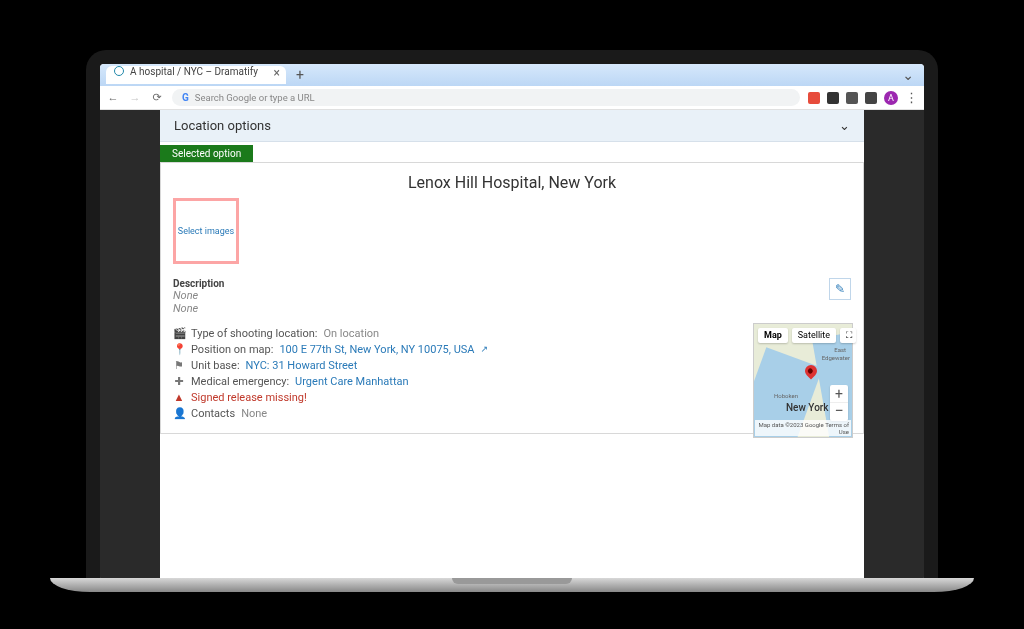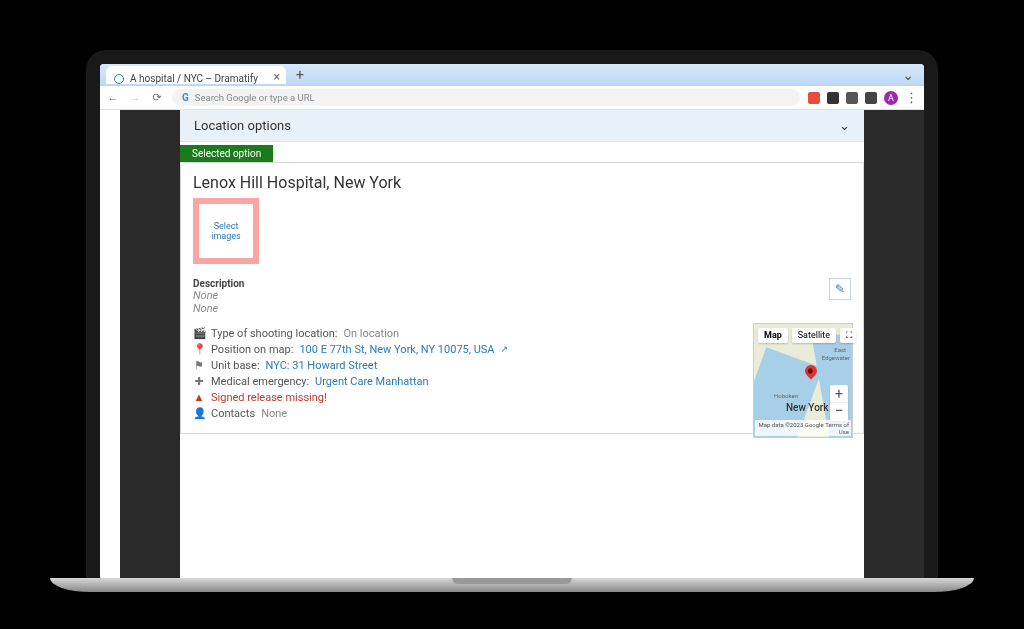--- a/index.html
+++ b/index.html
@@ -26,57 +26,57 @@
       left: 50%; top: 0;
       transform: translateX(-50%);
       width: 120px; height: 6px;
       background: #999;
       border-radius: 0 0 6px 6px;
     }
 
     .screen { background: #fff; width: 100%; height: 100%; border-radius: 4px; overflow: hidden; display: flex; flex-direction: column; }
 
     .titlebar { height: 22px; background: linear-gradient(#d6e8fb, #bcd7f5); display: flex; align-items: center; font-size: 10px; color: #444; position: relative; }
-    .tab { margin-left: 6px; background: #fff; height: 18px; display: inline-flex; align-items: flex-end; padding: 0 28px 0 8px; border-radius: 6px 6px 0 0; gap: 6px; position: relative; }
+    .tab { margin-left: 6px; background: #fff; height: 18px; display: inline-flex; align-items: flex-start; padding: 0 28px 0 8px; border-radius: 6px 6px 0 0; gap: 6px; position: relative; }
     .tab .favicon { width: 10px; height: 10px; border-radius: 50%; border: 1.5px solid #28a; }
     .tab .tab-close { position: absolute; right: 6px; font-size: 12px; color: #666; }
     .new-tab { margin-left: 6px; width: 16px; height: 16px; display:inline-flex; align-items:center; justify-content:center; font-size: 14px; color: #555; }
     .min-btn { position:absolute; right: 10px; font-size: 14px; color: #555; }
 
     .toolbar { height: 24px; background: #fff; border-bottom: 1px solid #e0e0e0; display: flex; align-items: center; padding: 0 6px; gap: 8px; font-size: 11px; color: #666; }
     .nav-arrow { width: 14px; text-align: center; }
     .omnibox { flex: 1; background: #f1f3f4; border-radius: 11px; height: 17px; display: flex; align-items: center; padding: 0 10px; gap: 6px; color: #888; font-size: 9.5px; }
     .omnibox .gicon { font-weight: bold; color: #4285f4; font-size: 10px; }
     .ext-icons { display: flex; gap: 7px; align-items: center; }
     .ext-icons .ext { width: 12px; height: 12px; border-radius: 2px; }
     .avatar-circ { width: 14px; height: 14px; border-radius: 50%; background: #9c27b0; color:#fff; font-size: 9px; display:flex; align-items:center; justify-content:center; }
 
-    .viewport { flex: 1; background: #404040; display: flex; margin-left: 20px; }
+    .viewport { flex: 1; background: #404040; display: flex; }
     .left-gutter { width: 60px; background:#2a2a2a; }
     .right-gutter { width: 60px; background:#2a2a2a; }
     .content { flex: 1; background: #fff; overflow: auto; }
 
     .loc-options-bar { background: #e9f1f8; padding: 8px 14px; font-size: 13px; color: #333; display:flex; justify-content: space-between; align-items:center; border-bottom: 1px solid #d6e0ea; }
     .loc-options-bar .chev { font-size: 13px; }
 
     .selected-badge { display: inline-block; background: #1b7a1b; color: #fff; font-size: 10px; padding: 3px 12px; margin: 0; }
 
     .card { border: 1px solid #d8d8d8; margin: 0; padding: 10px 12px 12px 12px; }
-    .card h2 { font-size: 16px; font-weight: 400; color: #333; margin-bottom: 6px; }
+    .card h2 { font-size: 16px; font-weight: 400; color: #333; margin-bottom: 6px; text-align: center; }
 
     .thumbs-row { display: flex; gap: 0; }
     .thumb { width: 66px; height: 66px; border: 1px solid #ddd; background-size: cover; background-position: center; }
     .thumb.t1 { background: linear-gradient(170deg,#3d6b3d 30%,#8fb08f 60%, #c0c0c0 100%); }
     .thumb.t2 { background: linear-gradient(180deg,#c8c8c8 0%,#909090 100%); }
     .thumb.t3 { background: linear-gradient(180deg,#a8b8c8 0%,#606570 100%); }
     .thumb.t4 { background: linear-gradient(180deg,#c8d0d8 0%,#9098a0 100%); }
     .thumb.t5 { background: linear-gradient(180deg,#d0d4d8 0%,#a0a4a8 100%); }
     .thumb.t6 { background: linear-gradient(180deg,#4060c0 0%,#6080d0 40%, #888 100%); }
     .drop-box { width: 66px; height: 66px; border: 1px solid #c0d6ea; display:flex; align-items:center; justify-content:center; font-size: 9px; color:#2a7ab8; text-align:center; }
-    .select-box { width: 66px; height: 66px; border: 6px solid #fca5a5; display:flex; align-items:center; justify-content:center; font-size: 9px; color:#2a7ab8; margin-top: 6px; text-align:center; }
+    .select-box { width: 66px; height: 66px; border: 3px solid #fca5a5; display:flex; align-items:center; justify-content:center; font-size: 9px; color:#2a7ab8; margin-top: 6px; text-align:center; }
 
     .section-label { font-size: 10px; font-weight: 700; color: #444; margin-top: 10px; }
     .none-val { font-size: 11px; font-style: italic; color: #888; }
 
     .edit-btn { float: right; width: 22px; height: 22px; border: 1px solid #c0d6ea; display:flex; align-items:center; justify-content:center; color:#2a7ab8; font-size: 12px; }
 
     .meta-block { margin-top: 10px; position: relative; }
     .meta-row { font-size: 11px; color: #555; display: flex; align-items: center; gap: 6px; padding: 1.5px 0; }
     .meta-row .mi { width: 12px; text-align:center; font-size: 11px; color: #777; }
     .meta-row .ml { color: #555; }

